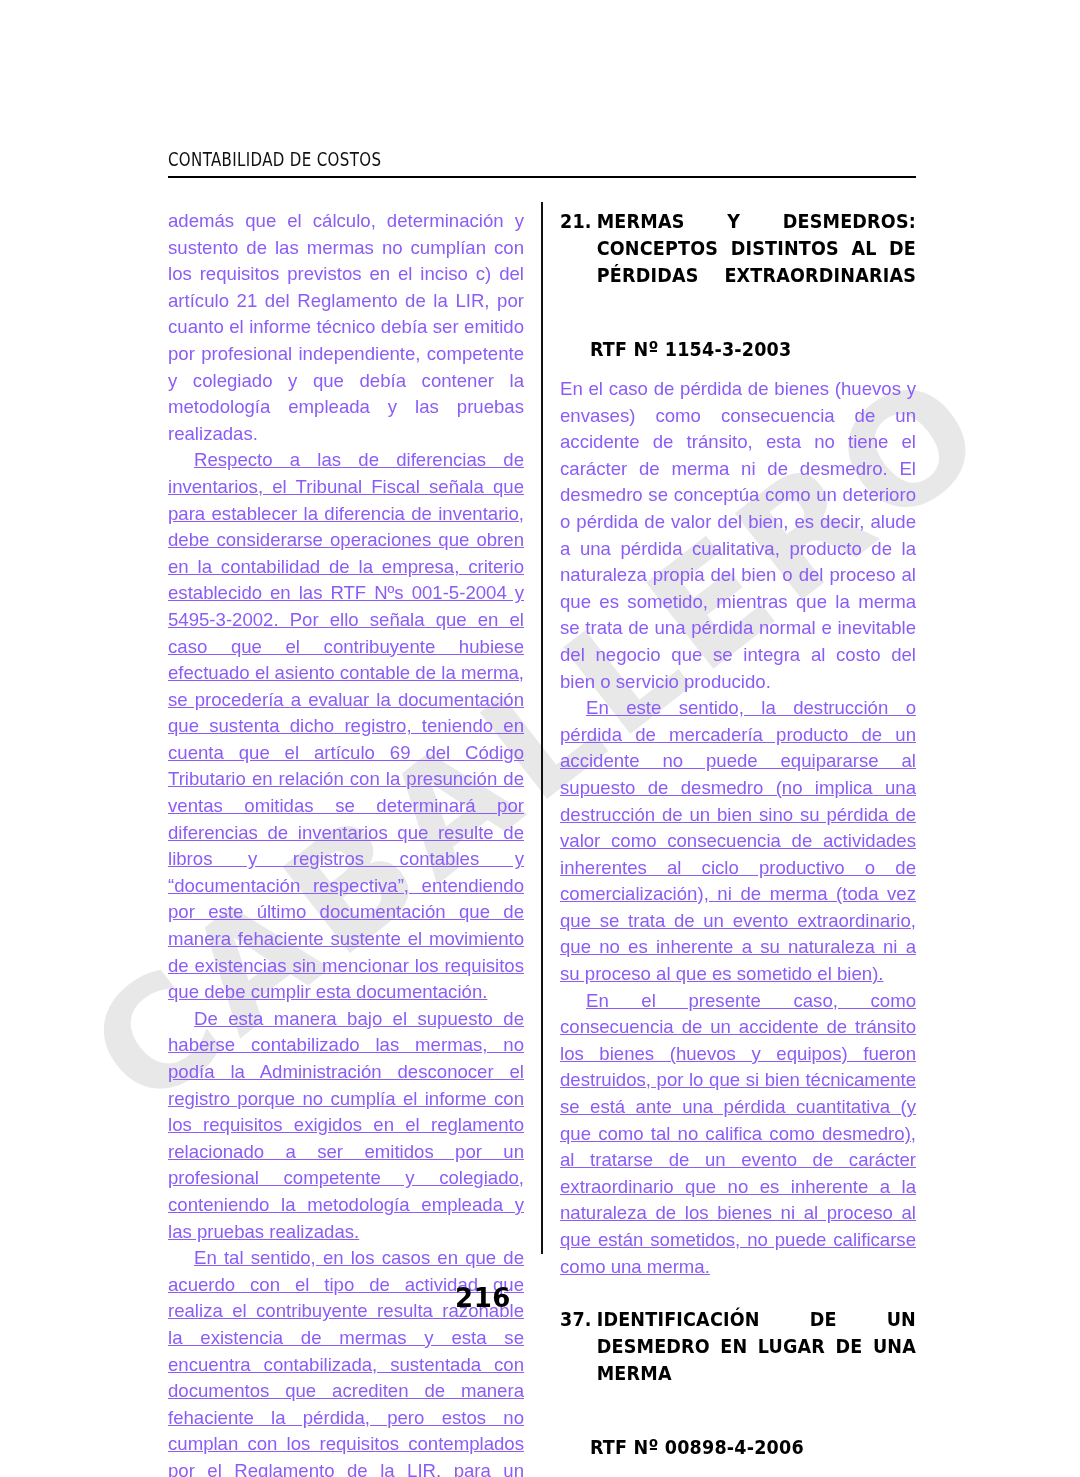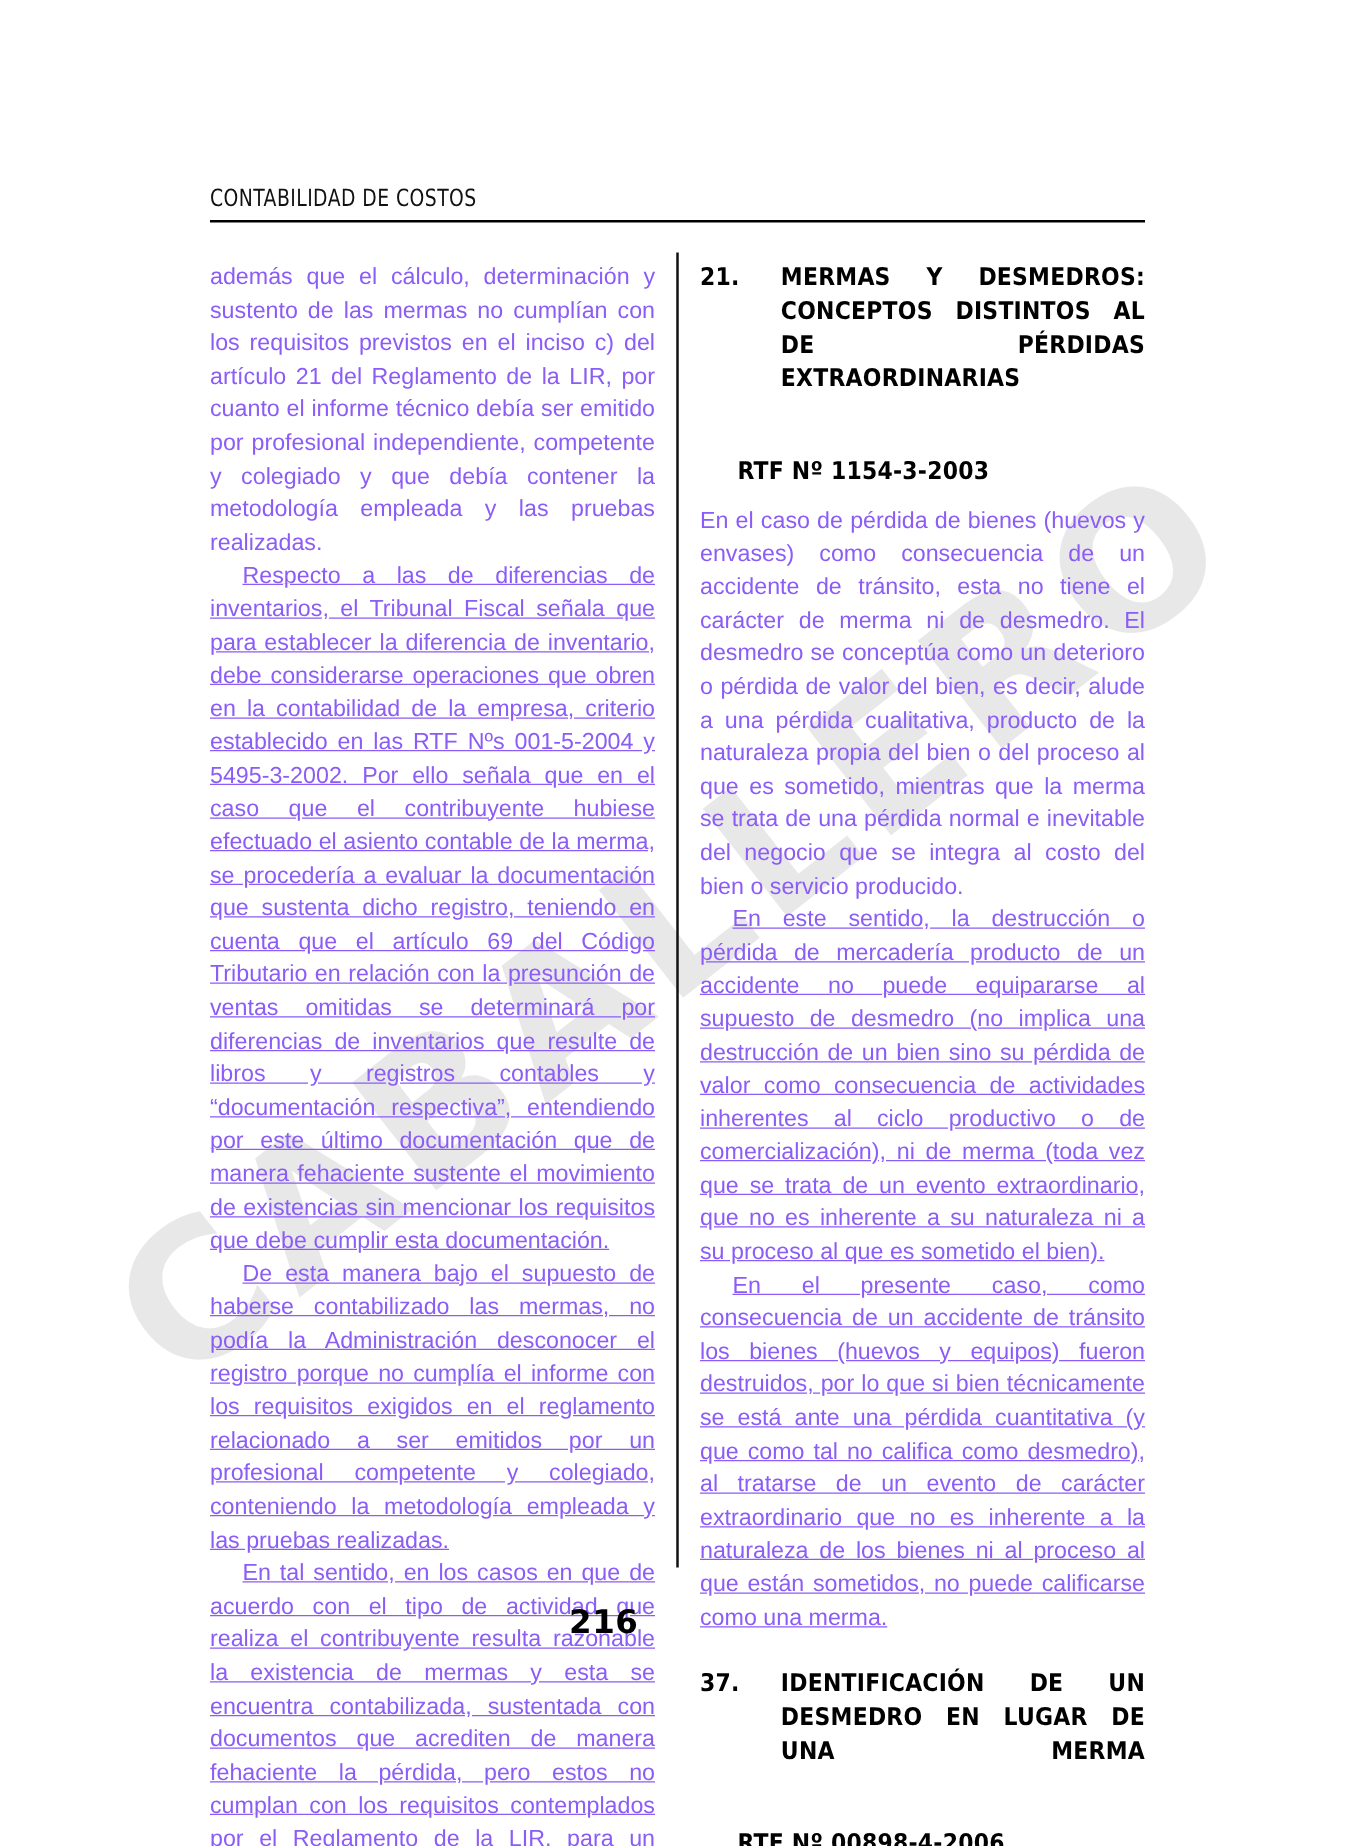--- a/index.html
+++ b/index.html
@@ -116,21 +116,20 @@
   }
   .h-num {
     flex: 0 0 auto;
     padding-right: 5px;
     white-space: nowrap;
   }
   .h-text {
     flex: 1 1 auto;
     text-align: justify;
     text-justify: inter-word;
-    margin-left: 28px;
   }
   .h-text::after {
     content: "";
     display: inline-block;
     width: 100%;
   }
   .h-sub {
     font-family: "DejaVu Sans Condensed", "Liberation Sans Narrow", "Liberation Sans", sans-serif;
     font-weight: bold;
     font-size: 19.5px;

